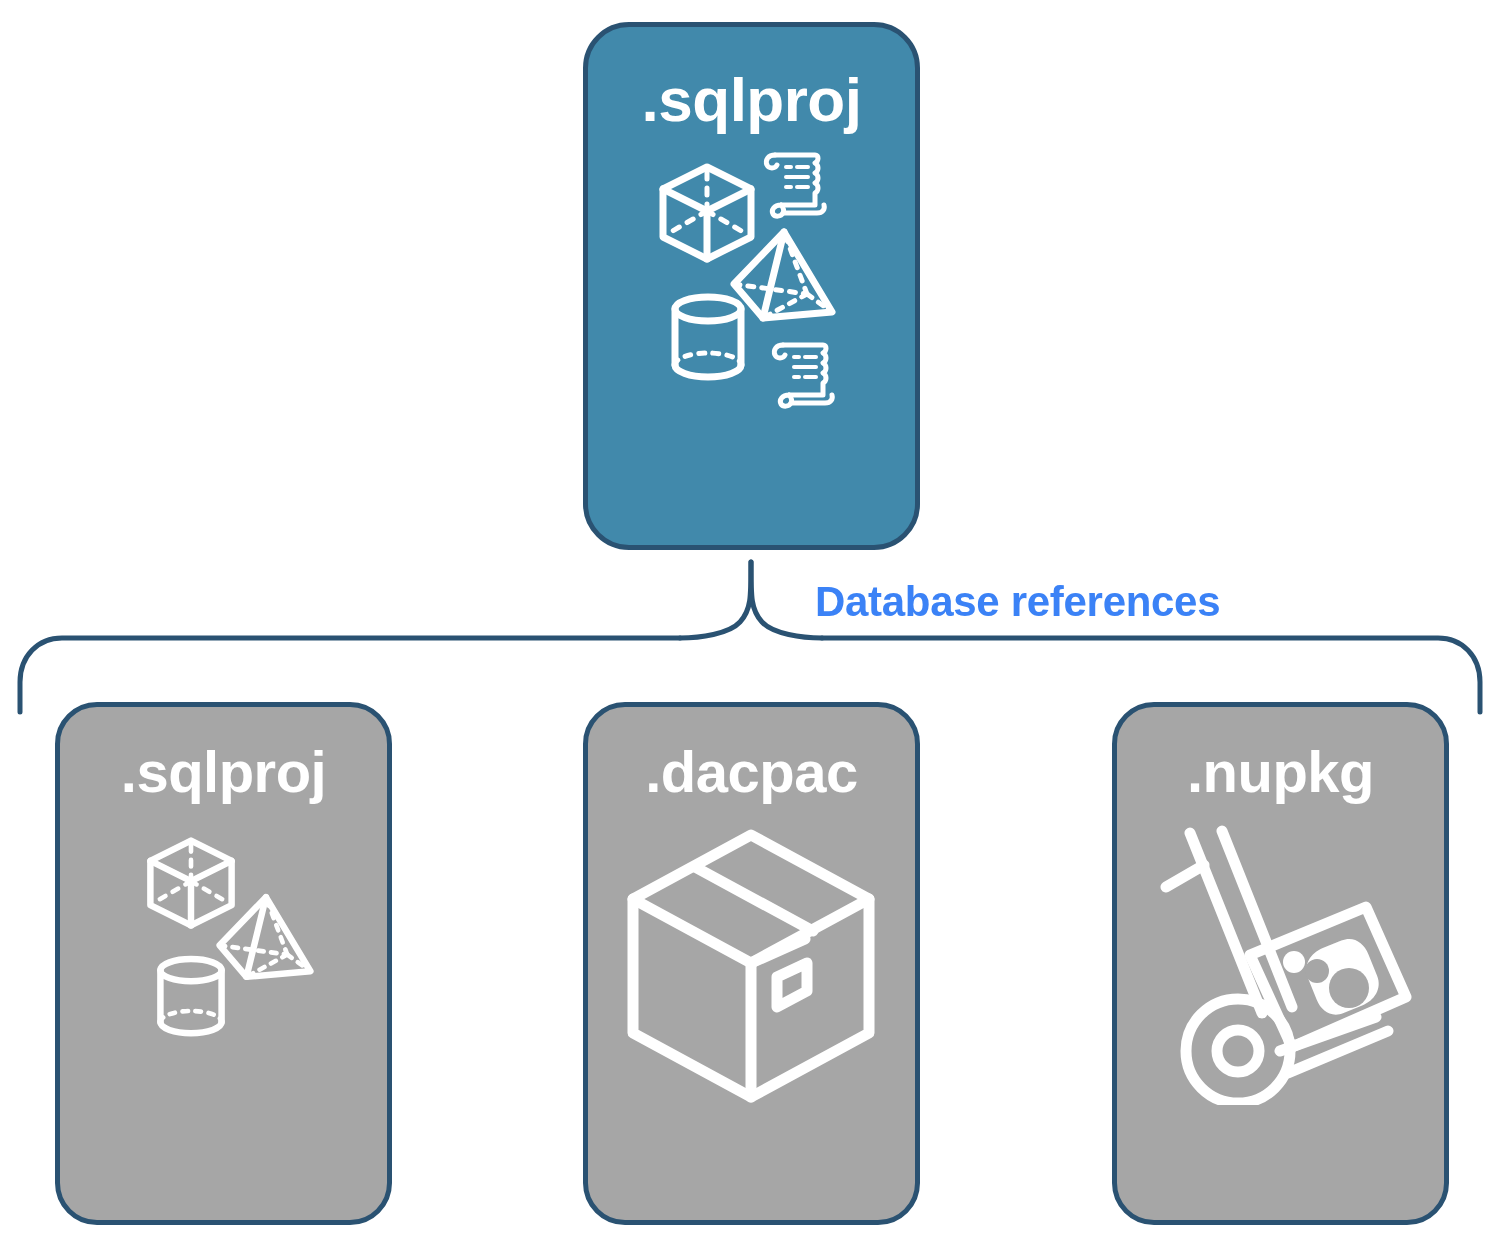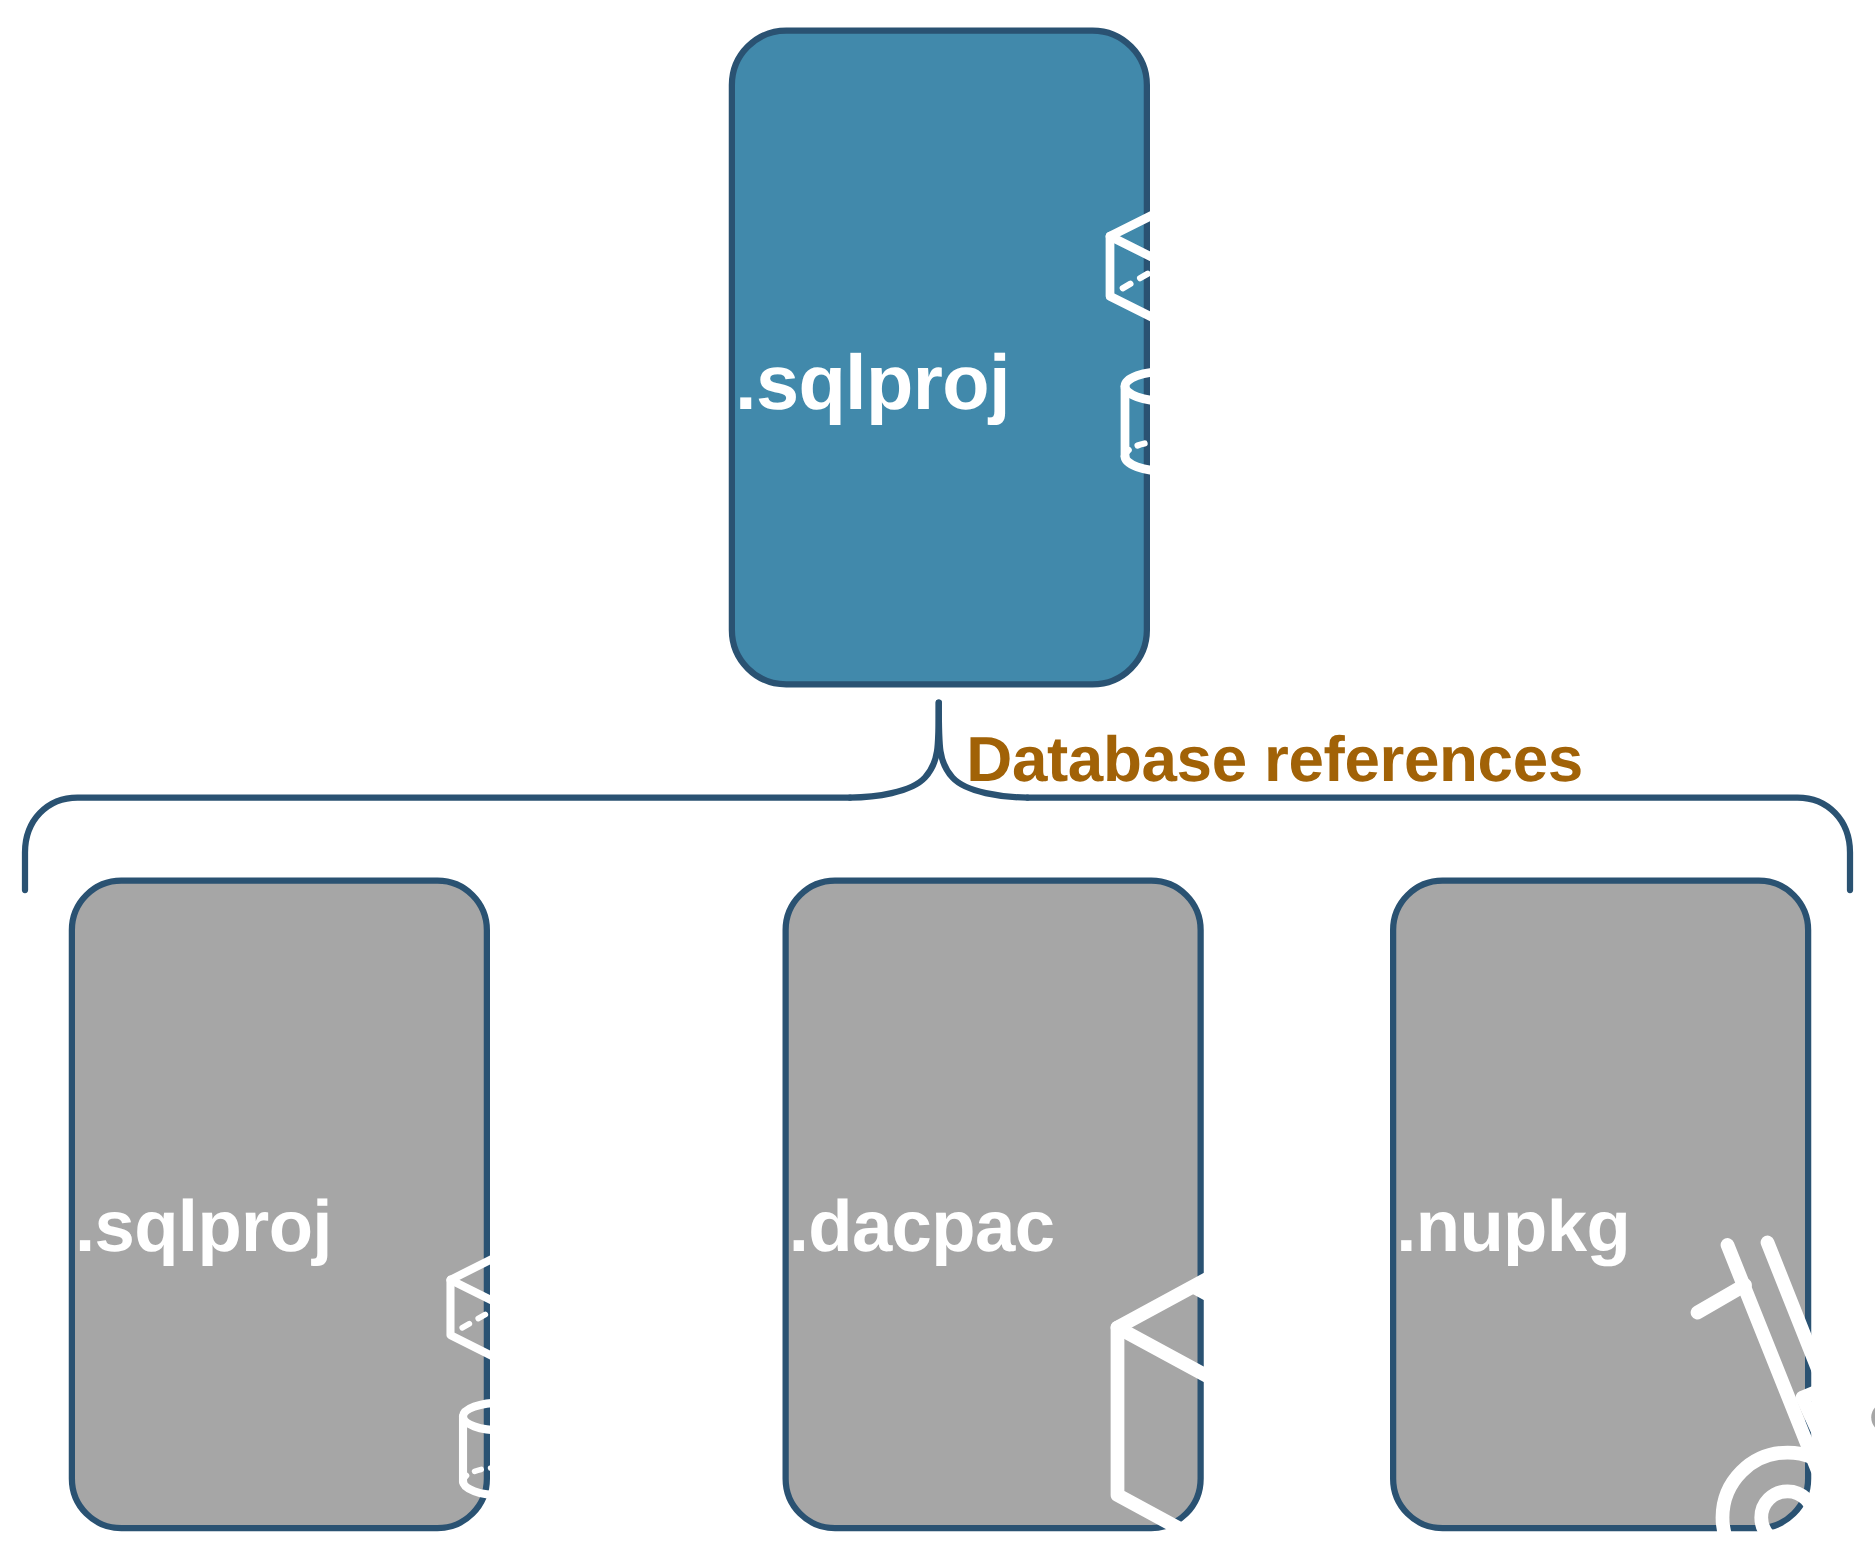--- a/index.html
+++ b/index.html
@@ -20,20 +20,21 @@
     width: 1500px;
     height: 1250px;
   }
 
   .card {
     position: absolute;
     box-sizing: border-box;
     border: 5px solid #2a5272;
     border-radius: 42px;
     display: flex;
+    flex-direction: column;
     align-items: center;
   }
   .card-title {
     font-weight: bold;
     color: #ffffff;
     letter-spacing: -0.5px;
     line-height: 1;
     user-select: none;
   }
 
@@ -58,21 +59,21 @@
   }
 
   
   .card-gray {
     background: #a6a6a6;
     top: 702px;
     height: 523px;
     width: 337px;
   }
   #card-sqlproj { left: 55px; }
-  #card-dacpac  { left: 583px; margin-left: 43px; }
+  #card-dacpac  { left: 583px; }
   #card-nupkg   { left: 1112px; align-items: center; }
 
   .card-gray .card-title {
     font-size: 58px;
     margin-top: 36px;
   }
   .card-gray .icon-area {
     position: relative;
     width: 337px;
     flex: 1 1 auto;
@@ -89,25 +90,25 @@
     position: absolute;
     left: 0;
     top: 548px;
     width: 1500px;
     height: 180px;
     pointer-events: none;
   }
 
   #brace-label {
     position: absolute;
-    left: 773px;
+    left: 815px;
     top: 578px;
-    font-size: 51px;
+    font-size: 42px;
     font-weight: bold;
-    color: #a16207;
+    color: #3b82f6;
     white-space: nowrap;
     letter-spacing: -0.3px;
     user-select: none;
   }
 </style>
 </head>
 <body>
 
 <div id="stage">
 

